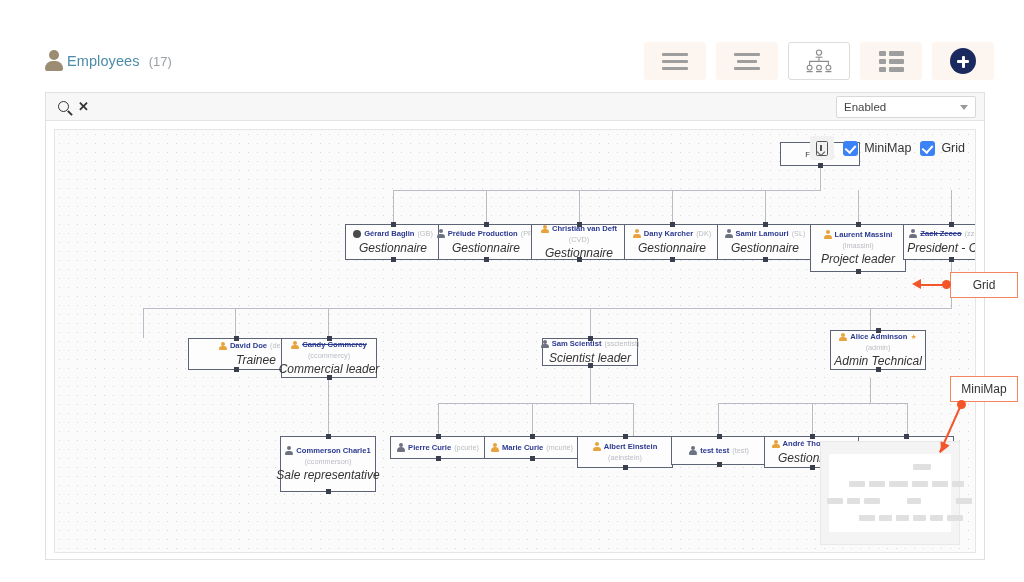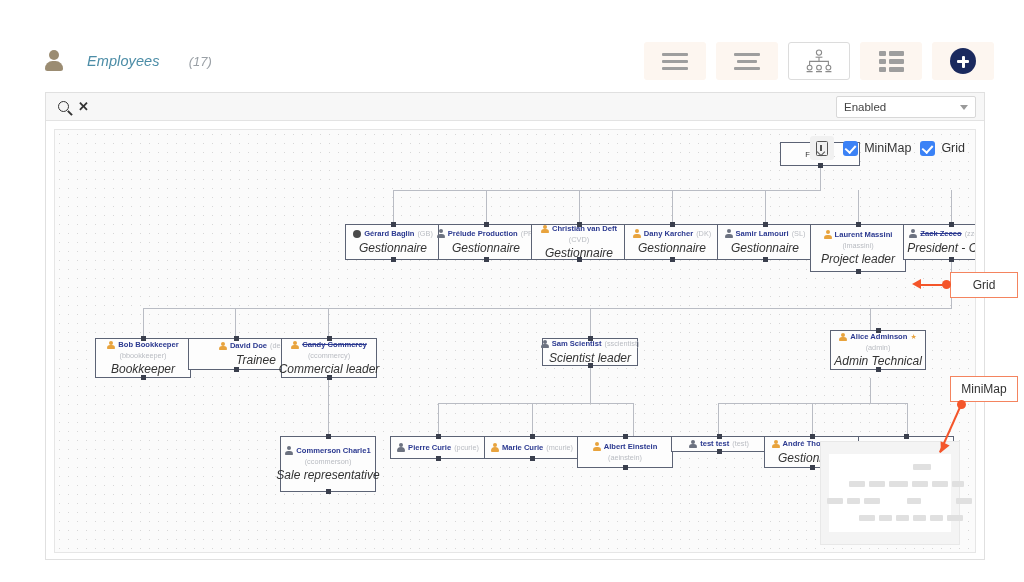--- a/index.html
+++ b/index.html
@@ -13,21 +13,21 @@
 
   #app { position: relative; width: 1024px; height: 582px; background:#fff; }
 
   
   .header {
     position: absolute; left: 0; top: 0; width: 1024px; height: 92px;
     background: #fff;
   }
   .title-wrap {
     position: absolute; left: 45px; top: 50px;
-    display: flex; align-items: center; gap: 24px; font-style: italic;
+    display: flex; align-items: center; gap: 4px;
   }
   .person-icon { width: 18px; height: 22px; position: relative; display:block; }
   .person-icon .head {
     position: absolute; left: 4px; top: 0px; width: 10px; height: 10px;
     border-radius: 50%; background: #9b8c72;
   }
   .person-icon .body {
     position: absolute; left: 0px; top: 11px; width: 18px; height: 10px;
     border-radius: 9px 9px 3px 3px; background: #9b8c72;
   }
@@ -392,33 +392,20 @@
           <span class="uico grey">
               <span class="h"></span>
               <span class="b"></span>
             </span>
           <span class="nm struck">Zack Zeceo</span>
           <span class="login">(zzeceo)</span>
         </span>
         <span class="job">President - CEO</span>
       </div>
 
-      <div class="node" style="left:40px; top:208px; width:96px; height:40px;">
-        <span class="port top"></span>
-          <span class="port bot"></span>
-        <span class="nm-row">
-          <span class="uico orange">
-              <span class="h"></span>
-              <span class="b"></span>
-            </span>
-          <span class="nm">Bob Bookkeeper</span>
-        </span>
-        <span class="login block">(bbookkeeper)</span>
-        <span class="job">Bookkeeper</span>
-      </div>
 
       <div class="node" style="left:133px; top:208px; width:96px; height:32px;padding-left:45px;">
         <span class="port top"></span>
           <span class="port bot"></span>
         <span class="nm-row">
           <span class="uico orange">
               <span class="h"></span>
               <span class="b"></span>
             </span>
           <span class="nm">David Doe</span>
@@ -516,21 +503,21 @@
         <span class="nm-row">
           <span class="uico orange">
               <span class="h"></span>
               <span class="b"></span>
             </span>
           <span class="nm">Albert Einstein</span>
         </span>
         <span class="login block">(aeinstein)</span>
       </div>
 
-      <div class="node" style="left:616px; top:306px; width:96px; height:16px;justify-content:center;">
+      <div class="node" style="left:616px; top:306px; width:96px; height:29px;justify-content:center;">
         <span class="port top"></span>
           <span class="port bot"></span>
         <span class="nm-row">
           <span class="uico grey">
               <span class="h"></span>
               <span class="b"></span>
             </span>
           <span class="nm">test test</span>
           <span class="login">(test)</span>
         </span>

